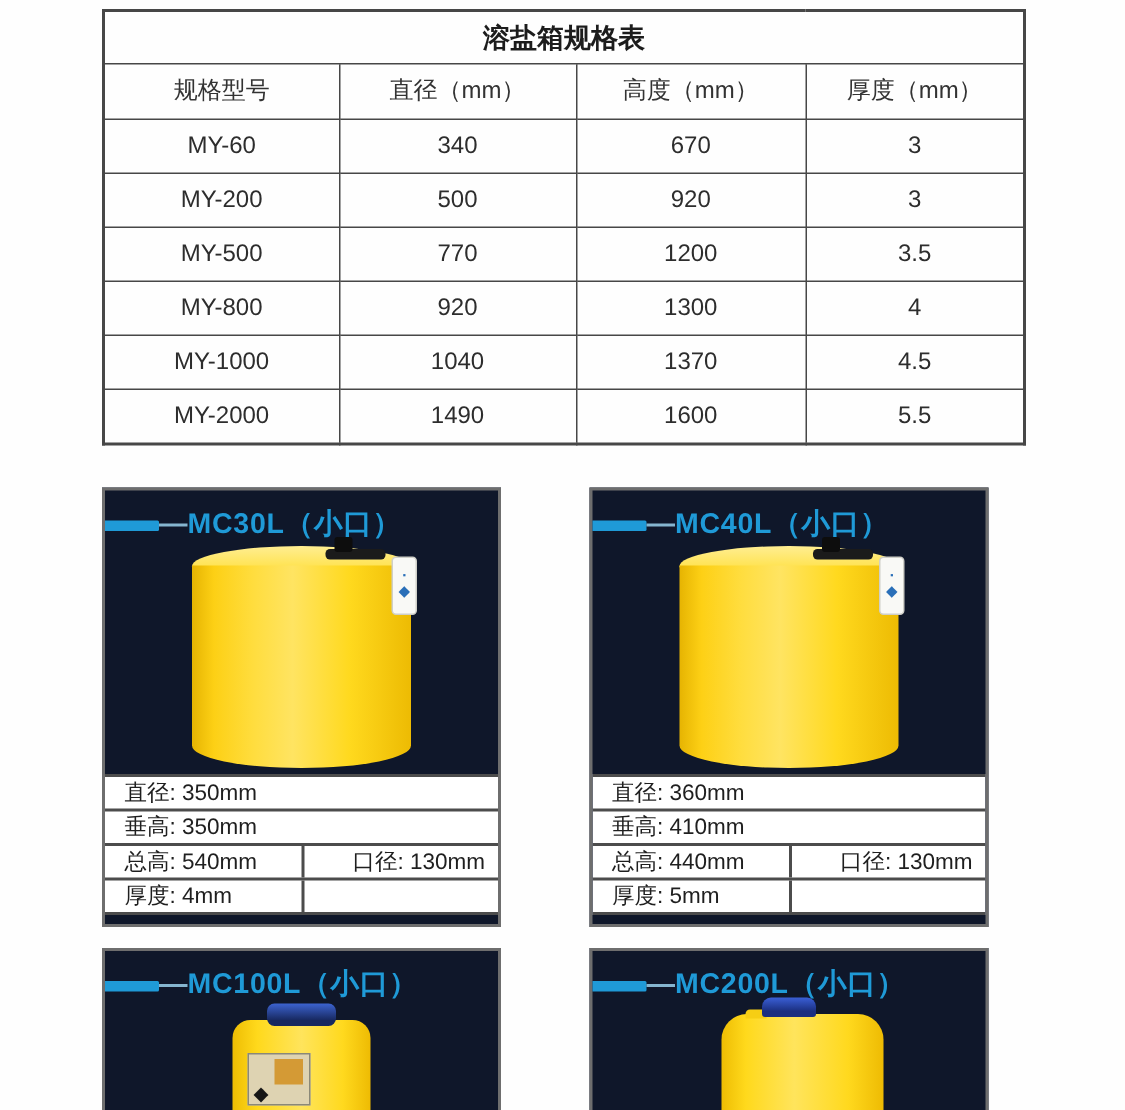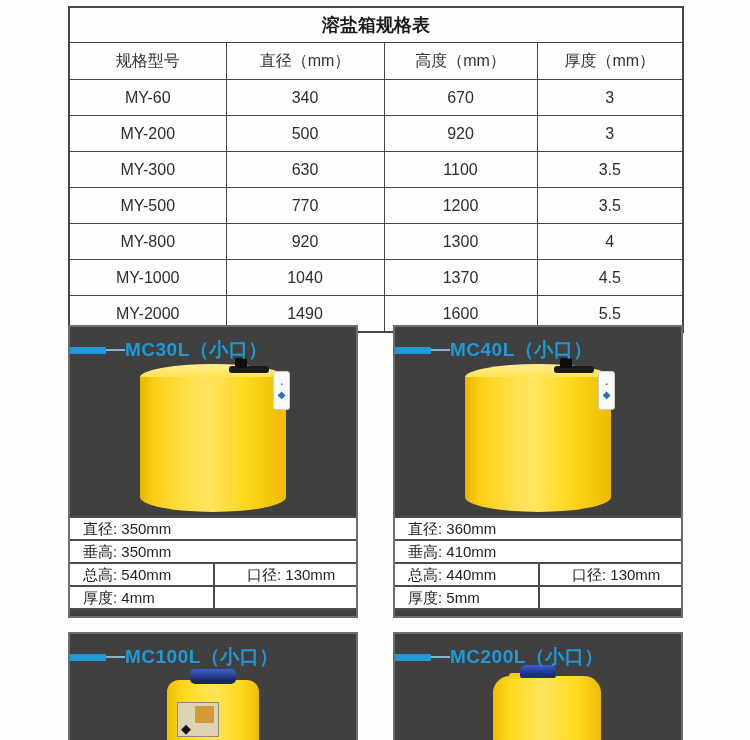--- a/index.html
+++ b/index.html
@@ -10,21 +10,21 @@
   .main-table{position:absolute;left:68px;top:6px;width:614px;border-collapse:collapse;table-layout:fixed;
     font-size:16px;color:#2d2d2d;border:2px solid #474747;}
   .main-table td{border:1px solid #474747;text-align:center;padding:4px;height:27px;line-height:27px;
     overflow:hidden;white-space:nowrap;}
   .main-table .title-row td{font-weight:bold;font-size:18px;height:26px;line-height:26px;color:#1c1c1c;}
   .main-table .head-row td{height:28px;line-height:28px;color:#333;}
 
   
   .cards{position:absolute;left:68px;top:325px;width:615px;display:grid;
     grid-template-columns:290px 290px;column-gap:35px;row-gap:14px;}
-  .card{position:relative;width:290px;height:293px;border:2px solid #6e6e6e;background:#404040;
+  .card{position:relative;width:266px;height:293px;border:2px solid #6e6e6e;background:#0f172a;
     box-sizing:border-box;overflow:hidden;}
   .card-header{position:absolute;top:13px;left:-2px;display:flex;align-items:center;z-index:3;}
   .hbar{width:38px;height:7px;background:#1f9ad7;border-radius:1px;flex:none;}
   .hline{width:19px;height:2px;background:#85b5cf;flex:none;}
   .card-title{color:#1f9ad7;font-weight:bold;font-size:19px;line-height:20px;letter-spacing:.5px;white-space:nowrap;}
 
   
   .tank-cyl{position:absolute;top:37px;left:50%;transform:translateX(-50%);width:146px;height:148px;z-index:1;}
   .cyl-body{position:absolute;top:13px;left:0;width:100%;bottom:0;
     background:linear-gradient(90deg,#e6b402 0%,#fdd015 10%,#ffdd3e 28%,#ffe462 46%,#ffd91e 72%,#edbb03 100%);
@@ -95,26 +95,20 @@
         <td>670</td>
         <td>3</td>
       </tr>
       <tr>
         <td>MY-200</td>
         <td>500</td>
         <td>920</td>
         <td>3</td>
       </tr>
       <tr>
-        <td>MY-300</td>
-        <td>630</td>
-        <td>1100</td>
-        <td>3.5</td>
-      </tr>
-      <tr>
         <td>MY-500</td>
         <td>770</td>
         <td>1200</td>
         <td>3.5</td>
       </tr>
       <tr>
         <td>MY-800</td>
         <td>920</td>
         <td>1300</td>
         <td>4</td>

